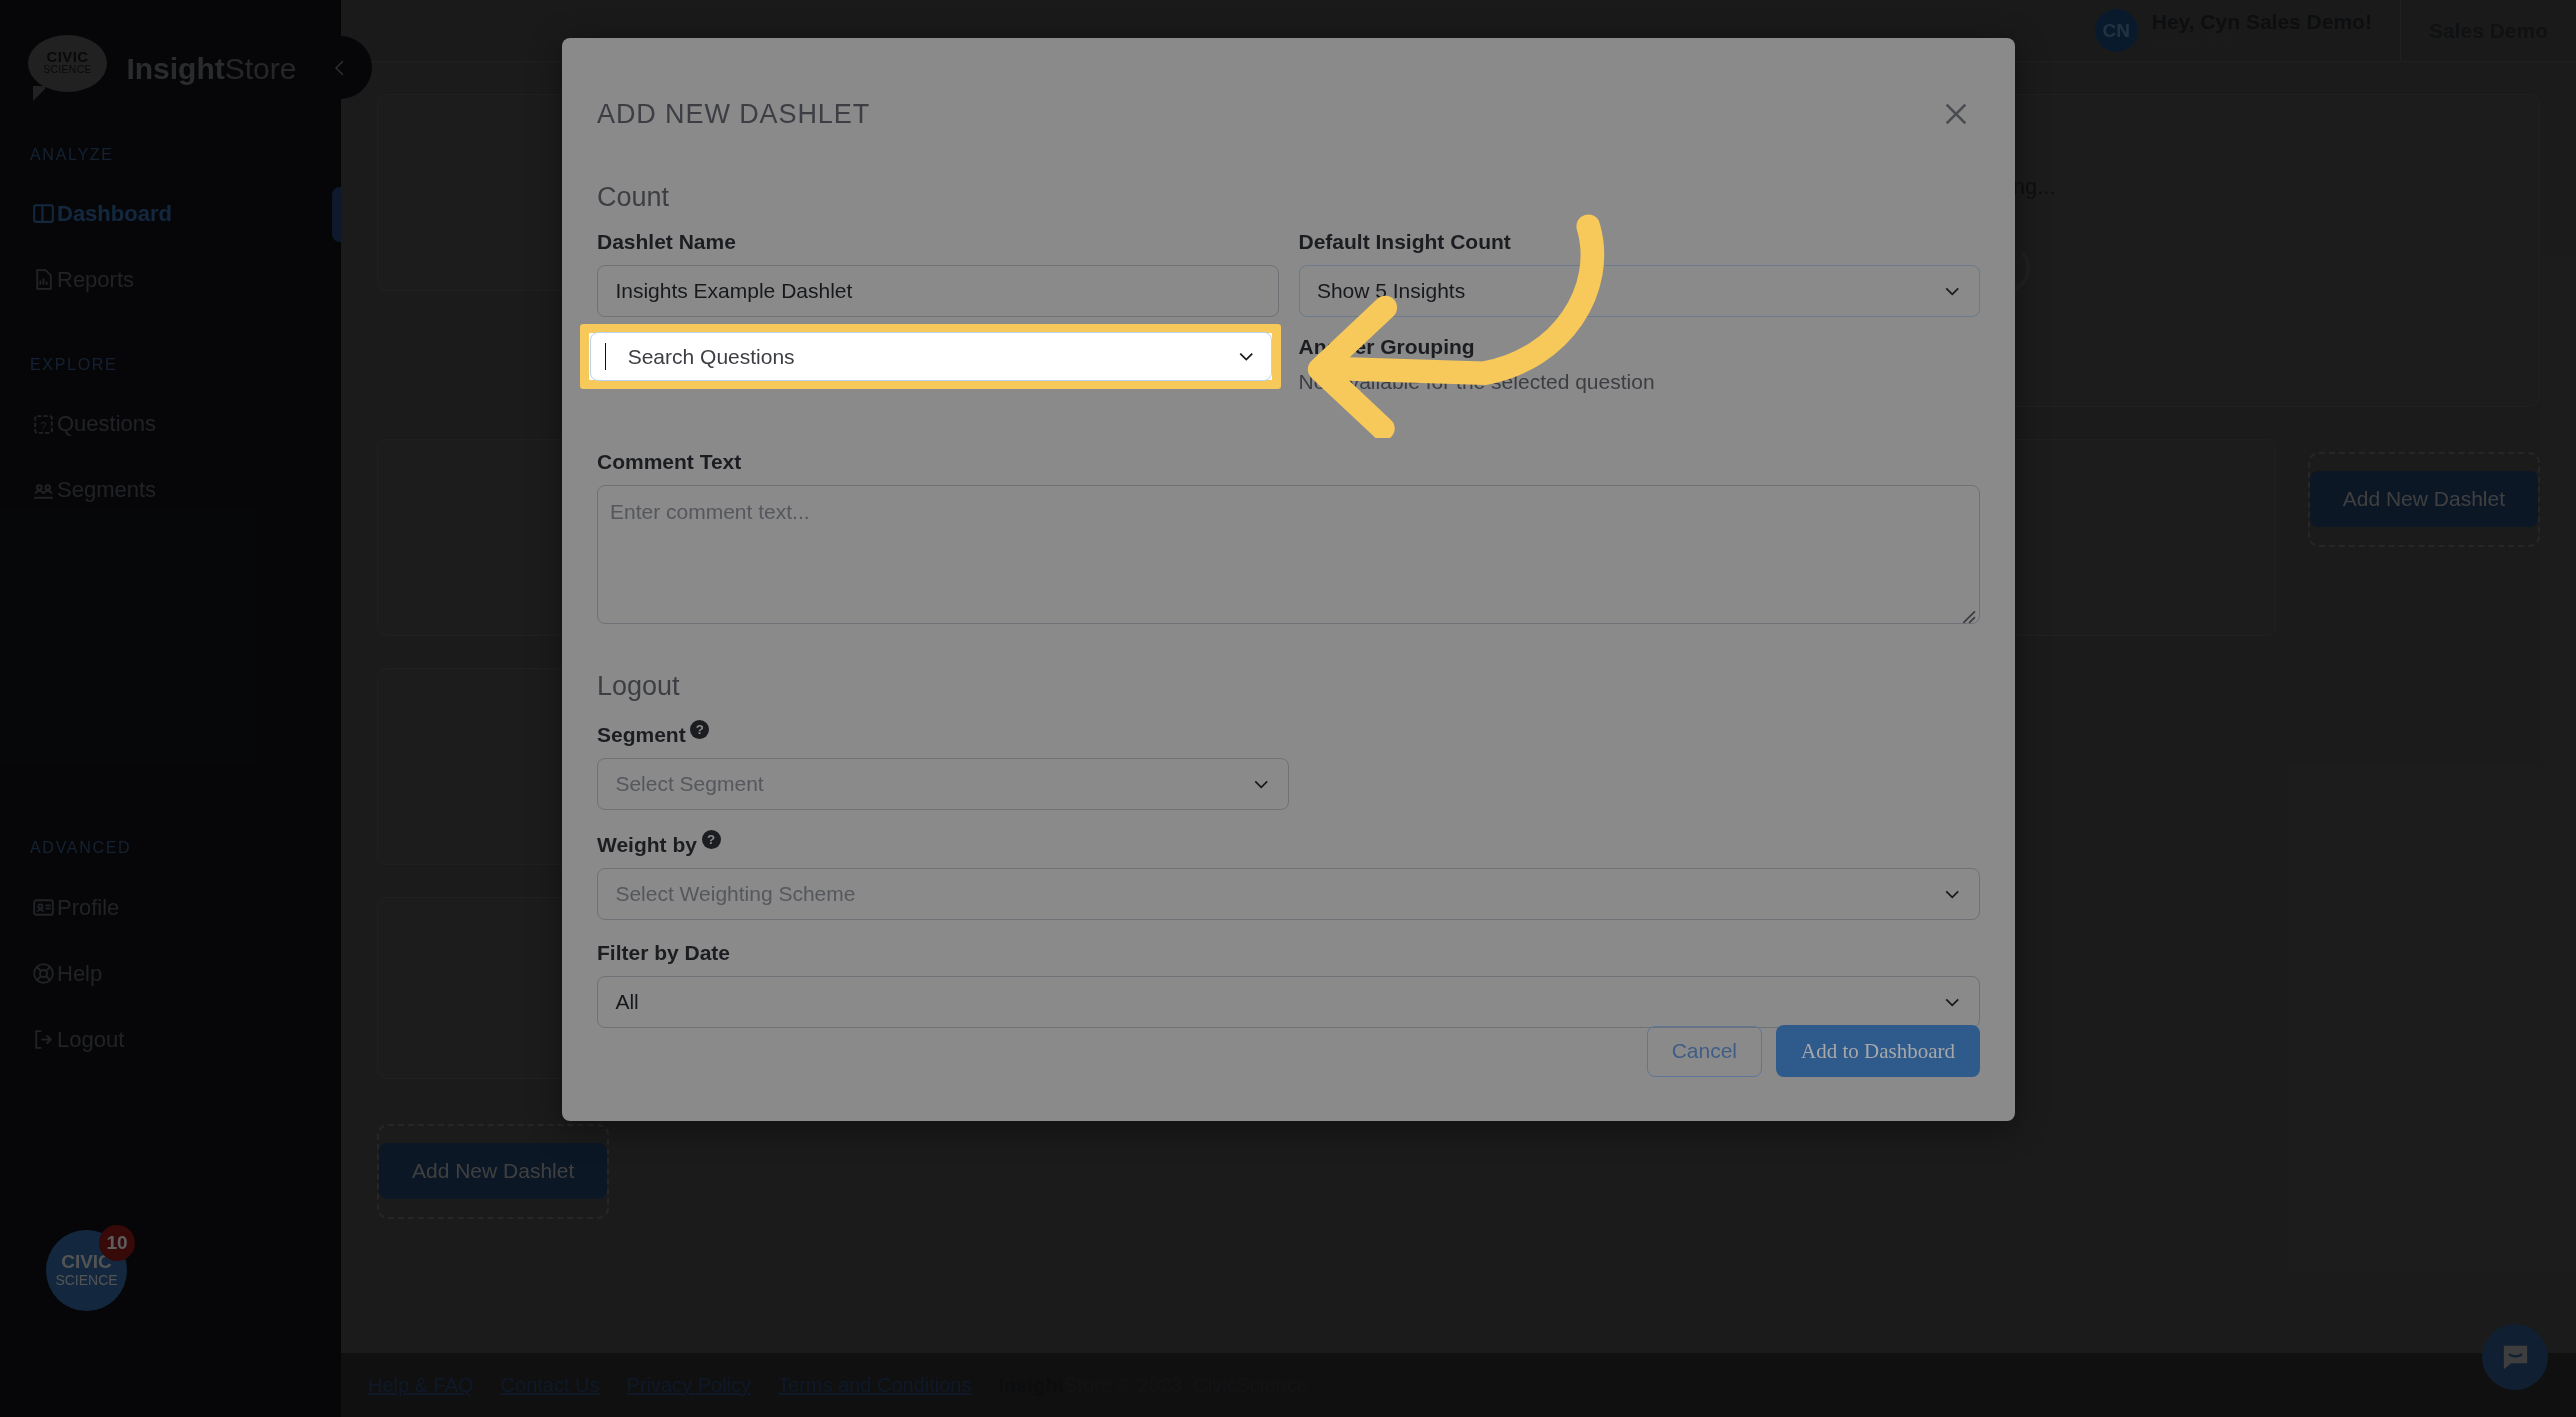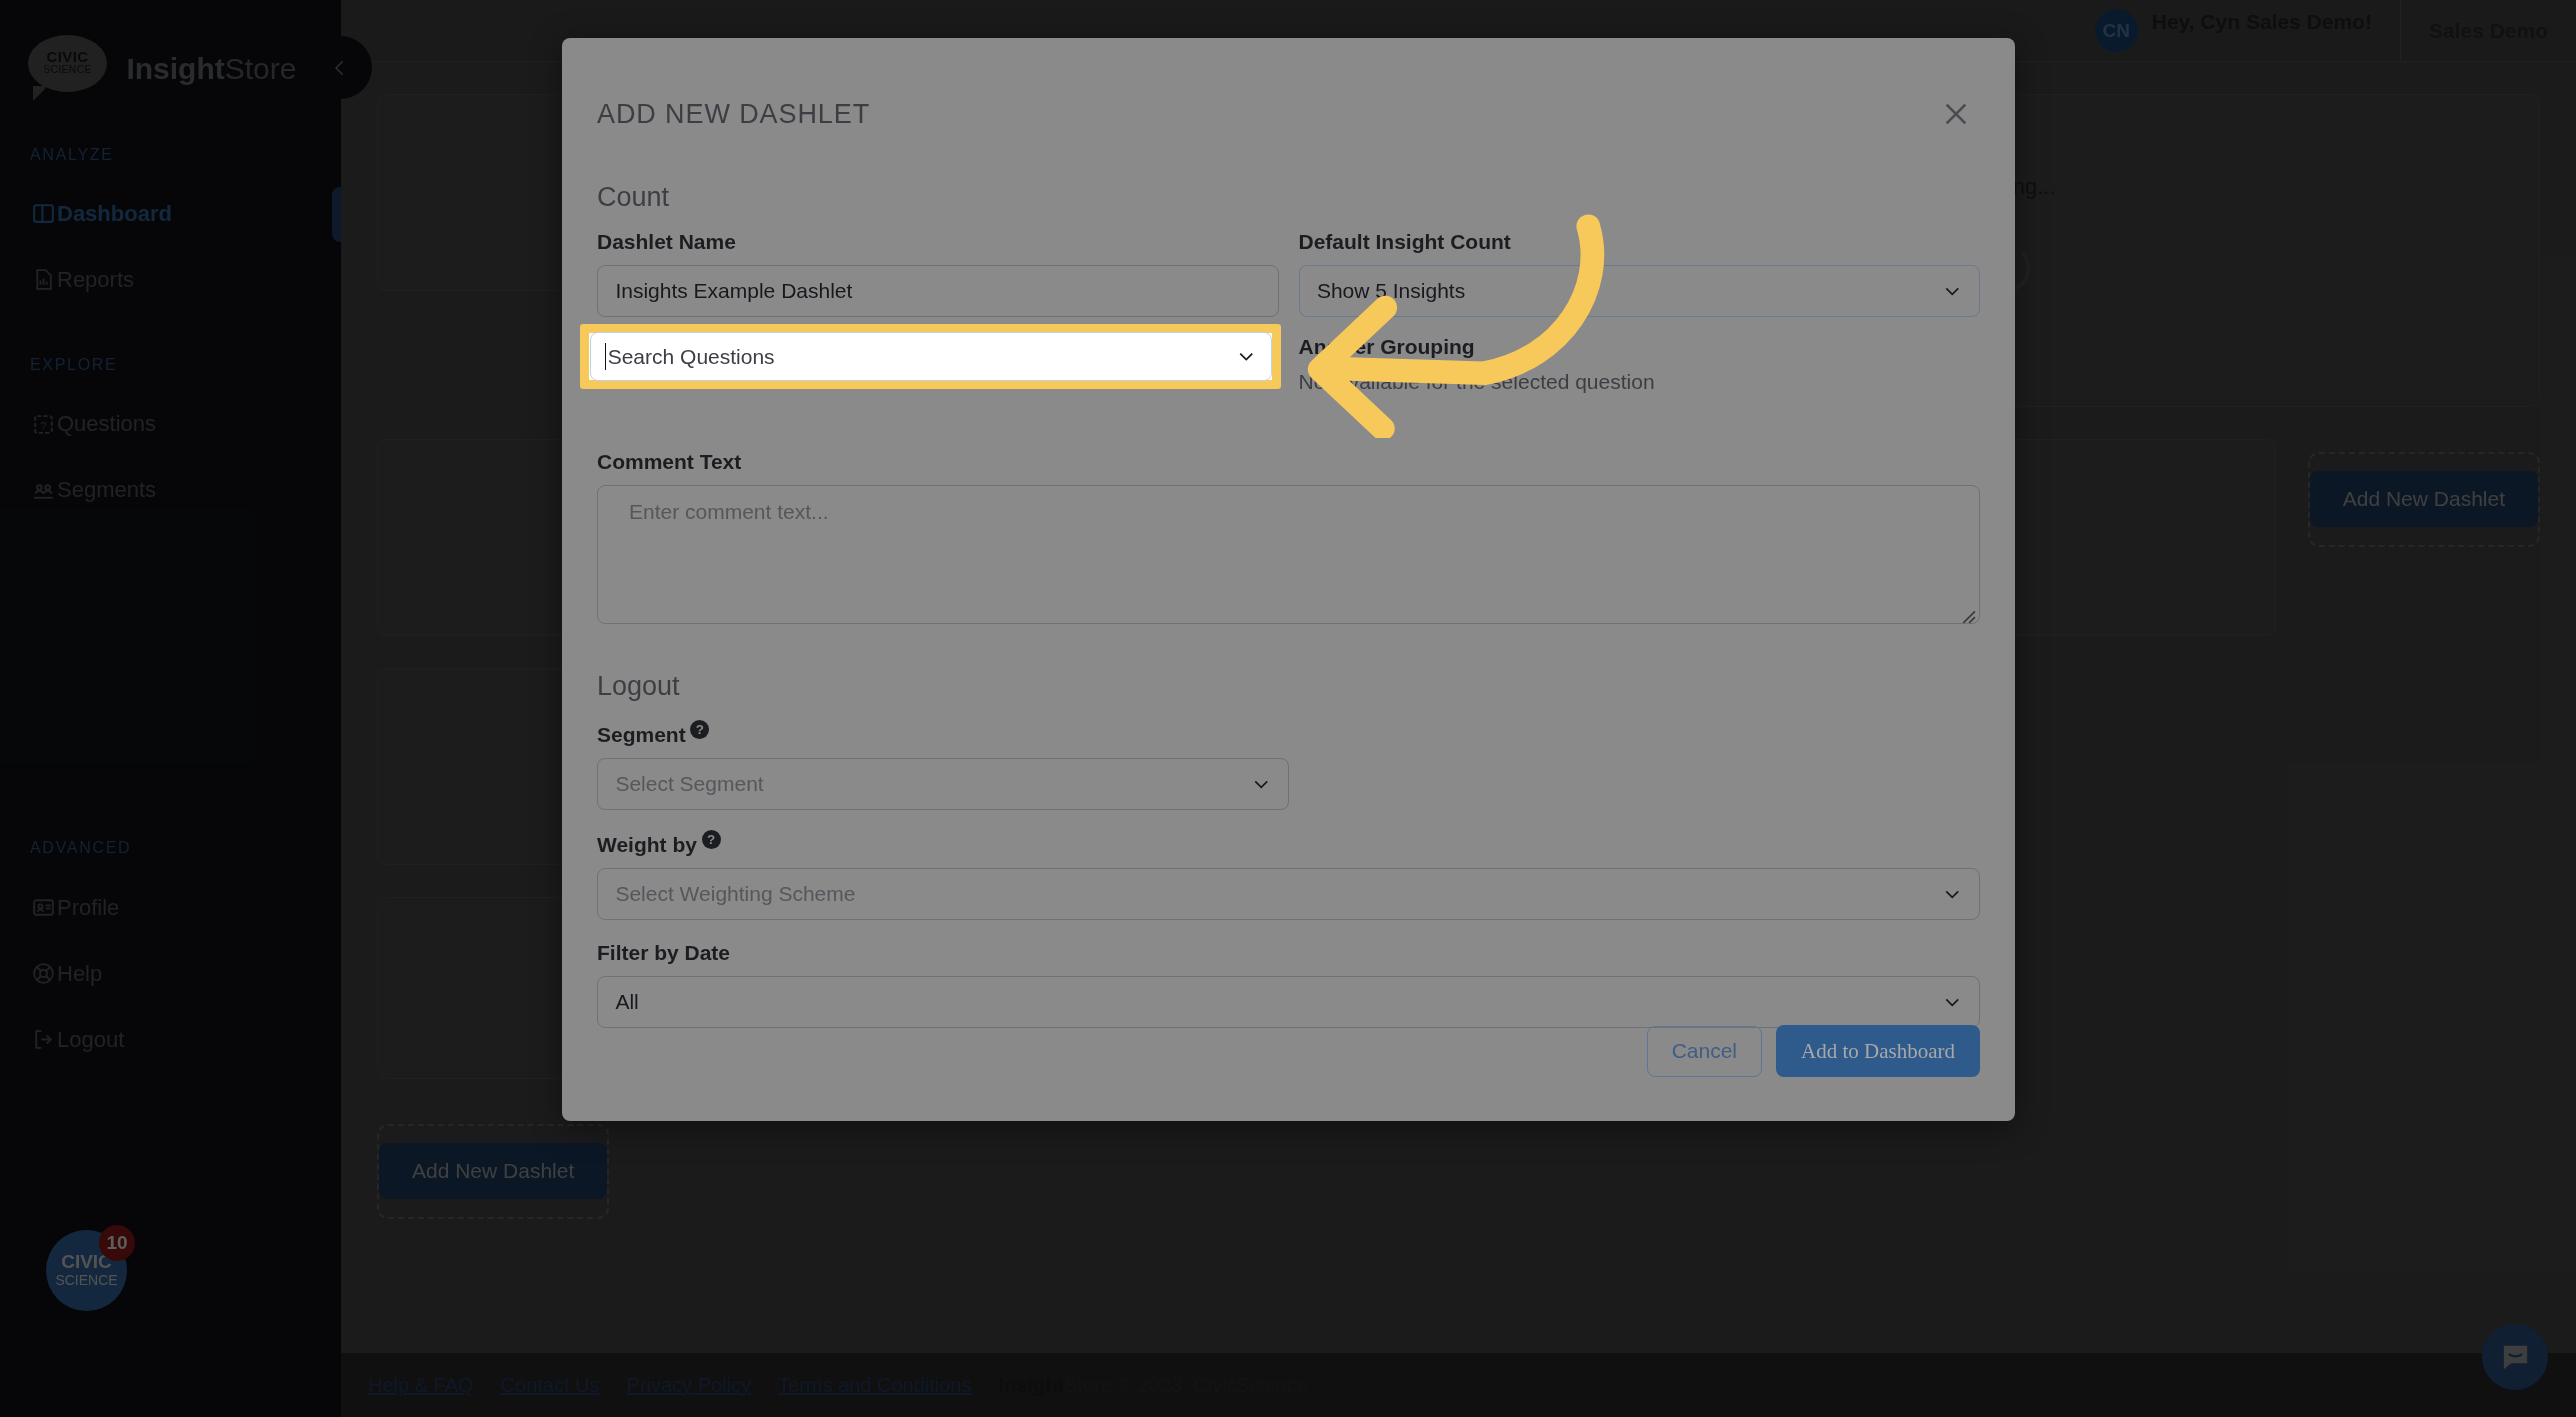--- a/index.html
+++ b/index.html
@@ -194,21 +194,21 @@
   .sel.plain { border-color: #6f7176; }
   .chev {
     position: absolute; right: 17.4px; top: 50%; transform: translateY(-50%);
     pointer-events: none; width: 20.5px; height: 20.5px;
   }
   .placeholder { color: #55575c; }
 
   .ta {
     width: 100%; height: 139px; border-radius: 8px;
     border: 0.8px solid #6f7176; background: transparent;
-    padding: 14px 31px; font-size: 21px; color: #55575c;
+    padding: 14px 12px; font-size: 21px; color: #55575c;
     resize: none; font-family: "Liberation Sans", sans-serif;
   }
   .ta::placeholder { color: #55575c; }
   .resize-grip {
     position: absolute; right: 3.2px; bottom: 3.2px; width: 17.4px; height: 17.4px; pointer-events: none;
   }
   .note-text { font-size: 21px; color: #3c3e43; margin-top: 11px; }
 
   .modal-foot {
     position: absolute; right: 35px; bottom: 44px;
@@ -234,20 +234,21 @@
   .hl-input {
     position: absolute; left: 580px; top: 324px; width: 701px; height: 65px;
     z-index: 75; display: flex; align-items: center;
     padding: 0 9.5px;
   }
   .hl-input-inner {
     flex: 1 1 auto; height: 49px; background: #fff;
     border: 0.8px solid #b9d2ee; border-radius: 8px;
     display: flex; align-items: center; padding: 0 14px;
     position: relative;
+    gap: 20px;
   }
   .caret { width: 1.6px; height: 27px; background: #111; margin-right: 1.6px; }
   .hl-input-inner .ph { font-size: 21px; color: #3c3e43; }
   .hl-input-inner .chev2 { position: absolute; right: 14px; width: 20.5px; height: 20.5px; }
 
   .arrow-svg { position: absolute; z-index: 80; left: 1247px; top: 201px; width: 395px; height: 237px; }
 </style>
 </head>
 <body>
 

